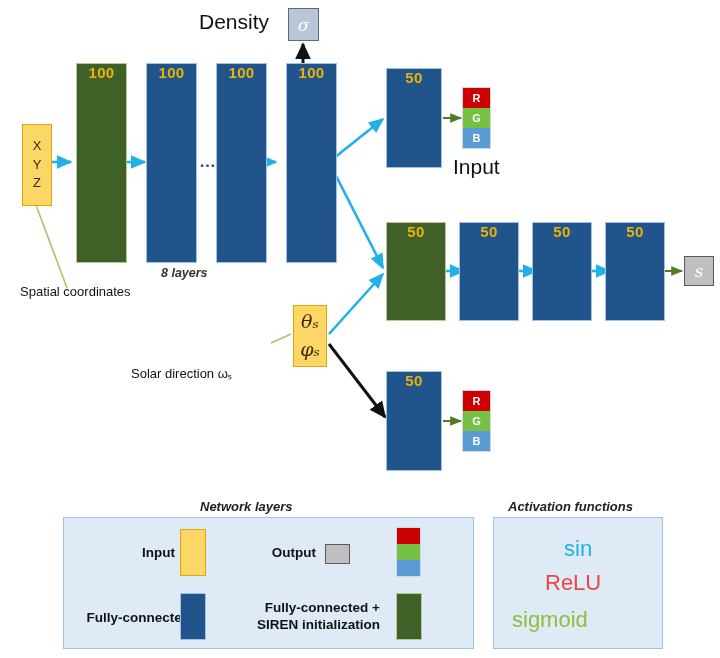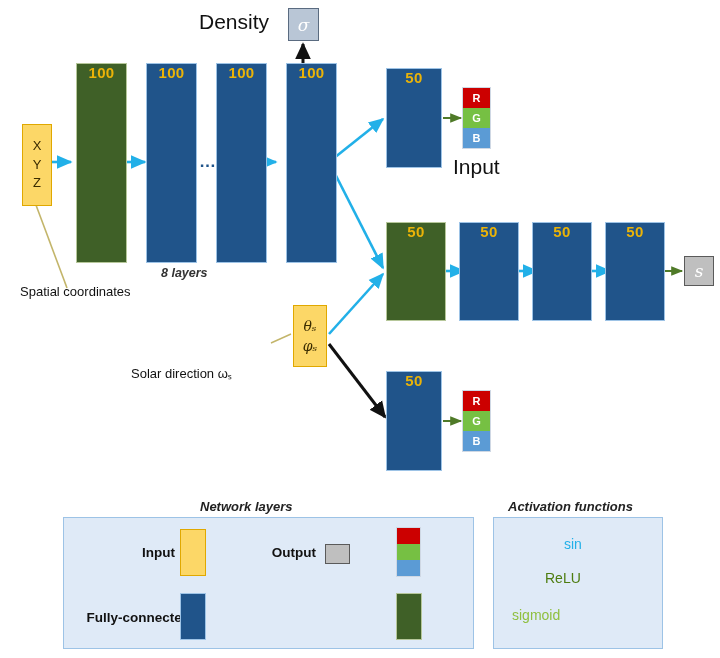--- a/index.html
+++ b/index.html
@@ -11,21 +11,21 @@
   .block{position:absolute;border:1px solid #9dc3e6;box-sizing:border-box;
          display:flex;align-items:flex-start;justify-content:center;
          color:#eab308;font-size:15px;font-weight:600;letter-spacing:.3px;}
   .blk-blue{background:#20548a;}
   .blk-green{background:#3f6027;border-color:#b6c79a;}
 
   .inbox{position:absolute;background:#fcd767;border:1.5px solid #e0a800;
          box-sizing:border-box;display:flex;flex-direction:column;
          align-items:center;justify-content:center;color:#3a2c00;
          font-size:13px;line-height:1.45;}
-  .inbox i{font-style:italic;font-family:"DejaVu Serif", serif;font-size:14px;}
+  .inbox i{font-style:italic;font-family:"DejaVu Serif", serif;font-size:19px;}
 
   .outbox{position:absolute;background:#bfbfbf;border:1.5px solid #5a5a5a;
           box-sizing:border-box;display:flex;align-items:center;justify-content:center;
           color:#ffffff;font-style:italic;font-size:17px;
           font-family:"DejaVu Serif", serif;}
   .outbox.sigma{background:#b9c6d6;border-color:#5a6b80;color:#ffffff;}
 
   .rgb{position:absolute;border:1px solid #cfd8e4;box-sizing:border-box;
        display:flex;flex-direction:column;}
   .rgb span{flex:1;display:flex;align-items:center;justify-content:center;
@@ -46,23 +46,23 @@
   .legend-title{position:absolute;font-size:13px;font-style:italic;
                 font-weight:600;color:#222;white-space:nowrap;}
   .sw{position:absolute;box-sizing:border-box;}
   .sw-yellow{background:#fcd767;border:1.5px solid #e0a800;}
   .sw-blue{background:#20548a;border:1px solid #9dc3e6;}
   .sw-green{background:#3f6027;border:1px solid #b6c79a;}
   .sw-grey{background:#bfbfbf;border:1.5px solid #5a5a5a;}
   .lg-text{position:absolute;font-size:13.5px;font-weight:600;color:#111;
            white-space:nowrap;text-align:right;}
   .lg-text.two{line-height:1.25;}
-  .act{position:absolute;font-size:14px;white-space:nowrap;}
+  .act{position:absolute;font-size:22px;white-space:nowrap;}
   .act.sin{color:#22b0e8;}
-  .act.relu{color:#4d7c0f;}
+  .act.relu{color:#ef4444;}
   .act.sig{color:#8fbf3f;}
 
   svg.wires{position:absolute;left:0;top:0;width:720px;height:658px;
             pointer-events:none;}
 </style>
 </head>
 <body>
 
 <div class="stage">
 
@@ -186,20 +186,24 @@
   <div class="sw sw-grey" style="left:325px;top:544px;width:25px;height:20px;"></div>
   <div class="rgb" style="left:396px;top:527px;width:25px;height:50px;">
     <span class="r"></span>
     <span class="g"></span>
     <span class="b"></span>
   </div>
 
   <div class="lg-text" style="left:70px;top:610px;width:120px;">Fully-connected</div>
   <div class="sw sw-blue" style="left:180px;top:593px;width:26px;height:47px;"></div>
 
+  <div class="lg-text two" style="left:240px;top:600px;width:140px;">
+    <div>Fully-connected +</div>
+    <div>SIREN initialization</div>
+  </div>
   <div class="sw sw-green" style="left:396px;top:593px;width:26px;height:47px;"></div>
 
   <div class="legend-title" style="left:508px;top:499px;">Activation functions</div>
   <div class="legend" style="left:493px;top:517px;width:170px;height:132px;">
   </div>
   <div class="act sin" style="left:564px;top:536px;">sin</div>
   <div class="act relu" style="left:545px;top:570px;">ReLU</div>
   <div class="act sig" style="left:512px;top:607px;">sigmoid</div>
 
 </div>

